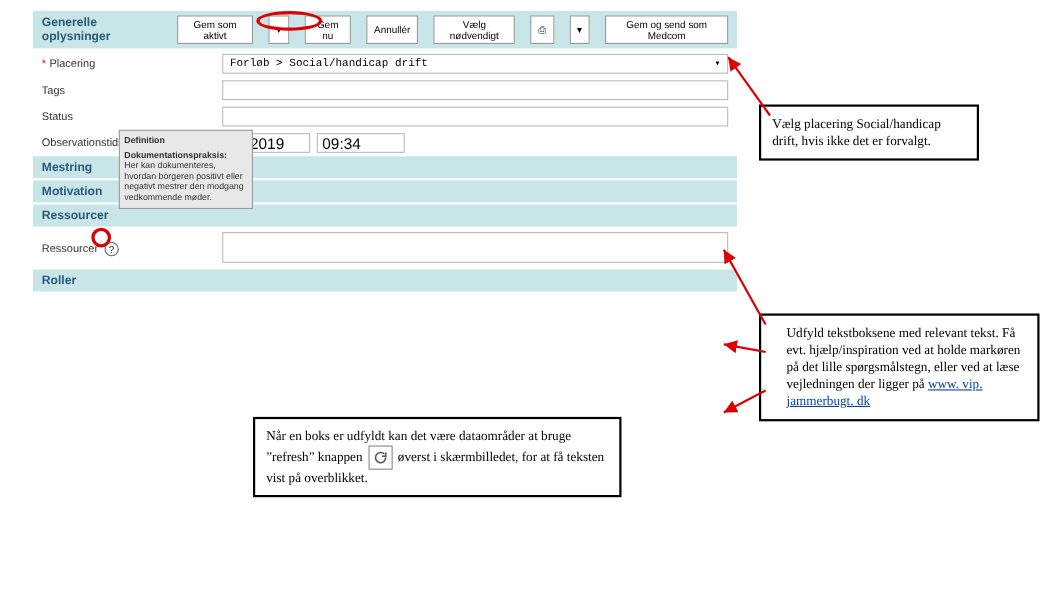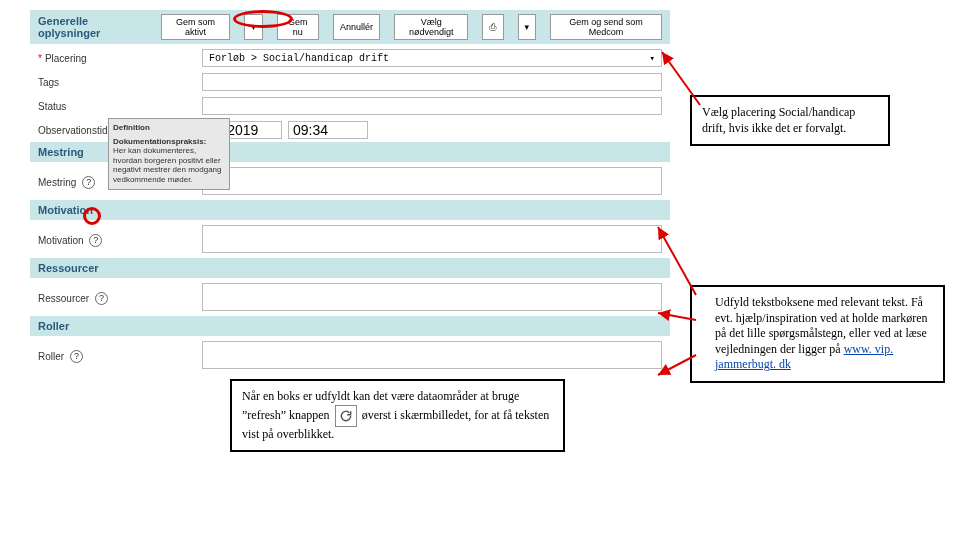--- a/index.html
+++ b/index.html
@@ -75,59 +75,38 @@
     <div class="row-label">Observationstidspunkt</div>
     <div class="row-input split">
       <input type="text" value="08-2019" style="">
       <input type="text" value="09:34" style="">
     </div>
   </div>
 
   <div class="section-header">
     <span>Mestring</span>
   </div>
-  <div class="row">
-    <div class="row-label">
-      <span>Mestring</span>
-      <span class="help">?</span>
-    </div>
-    <div class="row-input"><textarea class="textarea" style=""></textarea></div>
-  </div>
 
   <div class="section-header">
     <span>Motivation</span>
-  </div>
-  <div class="row">
-    <div class="row-label">
-      <span>Motivation</span>
-      <span class="help">?</span>
-    </div>
-    <div class="row-input"><textarea class="textarea" style=""></textarea></div>
   </div>
 
   <div class="section-header">
     <span>Ressourcer</span>
   </div>
   <div class="row">
     <div class="row-label">
       <span>Ressourcer</span>
       <span class="help">?</span>
     </div>
     <div class="row-input"><textarea class="textarea" style=""></textarea></div>
   </div>
 
   <div class="section-header">
     <span>Roller</span>
-  </div>
-  <div class="row">
-    <div class="row-label">
-      <span>Roller</span>
-      <span class="help">?</span>
-    </div>
-    <div class="row-input"><textarea class="textarea" style=""></textarea></div>
   </div>
 
 </div>
 
 <div class="tooltip">
   <div style="font-weight:bold">Definition</div>
   <div style="font-weight:bold;margin-top:4px">Dokumentationspraksis:</div>
   <div>Her kan dokumenteres, hvordan borgeren positivt eller negativt mestrer den modgang vedkommende møder.</div>
 </div>
 

